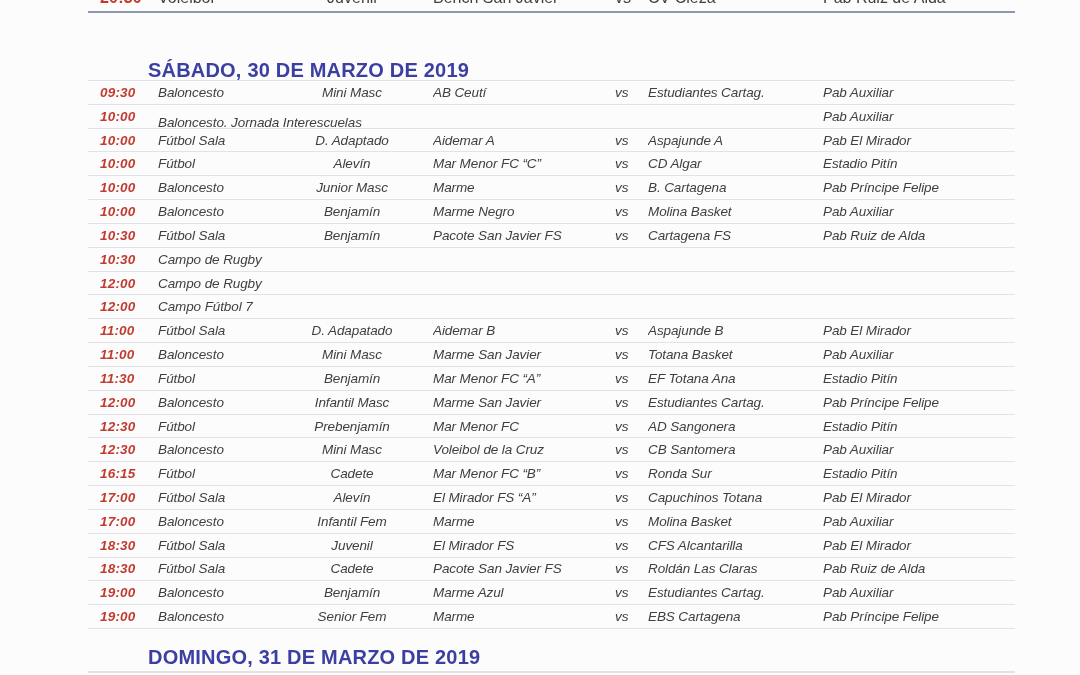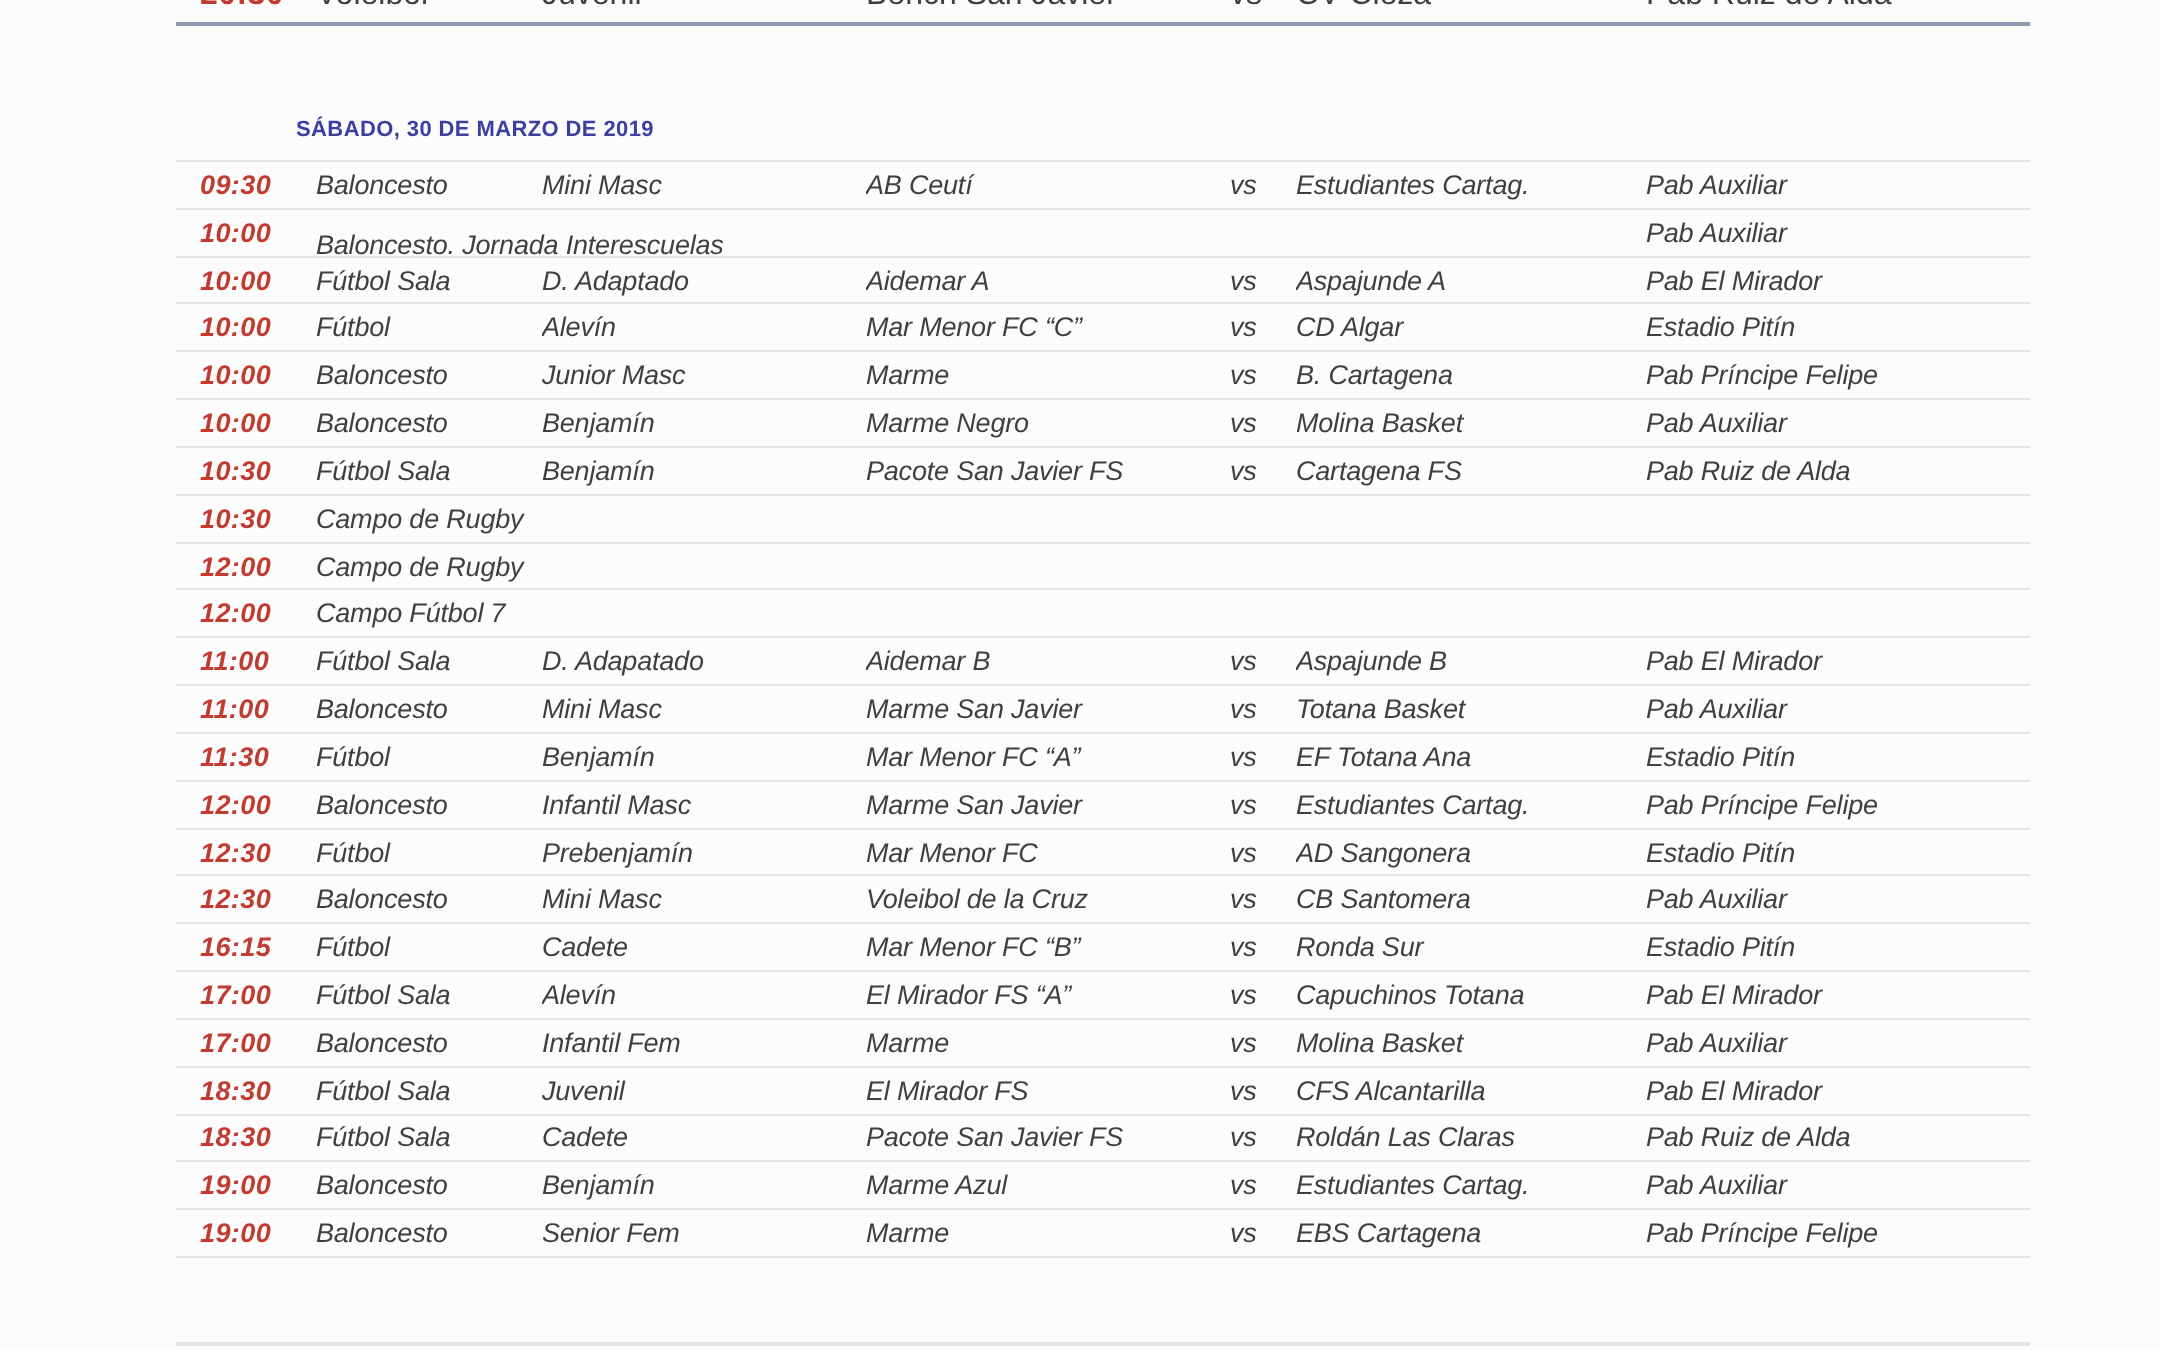--- a/index.html
+++ b/index.html
@@ -14,42 +14,42 @@
   .partial-row{
     position:absolute;left:88px;top:-16px;width:927px;height:27px;
     display:flex;align-items:center;
   }
   .top-divider{
     position:absolute;left:88px;top:11px;width:927px;height:2px;
     background:var(--topdiv);
   }
   .day-heading{
     position:absolute;left:148px;
-    font-size:11px;font-weight:bold;letter-spacing:.2px;
+    font-size:20px;font-weight:bold;letter-spacing:.2px;
     color:var(--blue);
     white-space:nowrap;
   }
   #saturday-heading{top:59px;}
   #sunday-heading{top:646px;}
   .sched-table{
     position:absolute;left:88px;top:80px;width:927px;
     border-top:1px solid var(--div);
   }
   .row{
     display:flex;align-items:center;
     height:23.83px;box-sizing:border-box;
     border-bottom:1px solid var(--div);
     font-size:13.5px;letter-spacing:-0.1px;
     white-space:nowrap;
     font-style:italic;
   }
   .cell{overflow:hidden;}
   .c-time{width:70px;padding-left:12px;box-sizing:border-box;color:var(--red);font-weight:bold;letter-spacing:.2px;}
   .c-sport{width:113px;}
-  .c-cat{width:162px;}
+  .c-cat{width:162px;text-align:center;}
   .c-team1{width:182px;}
   .c-vs{width:33px;}
   .c-team2{width:175px;}
   .c-event{width:665px;margin-top:12px;}
   .c-venue{flex:1;}
   .bottom-divider{
     position:absolute;left:88px;top:671px;width:927px;height:2px;
     background:var(--div);
   }
 </style>
@@ -255,15 +255,16 @@
         <div class="cell c-time">19:00</div>
         <div class="cell c-sport">Baloncesto</div>
         <div class="cell c-cat">Senior Fem</div>
         <div class="cell c-team1">Marme</div>
         <div class="cell c-vs">vs</div>
         <div class="cell c-team2">EBS Cartagena</div>
         <div class="cell c-venue">Pab Príncipe Felipe</div>
       </div>
     </div>
 
+  <div class="day-heading" id="sunday-heading">DOMINGO, 31 DE MARZO DE 2019</div>
 
   <div class="bottom-divider"></div>
 </div>
 
 </body></html>

